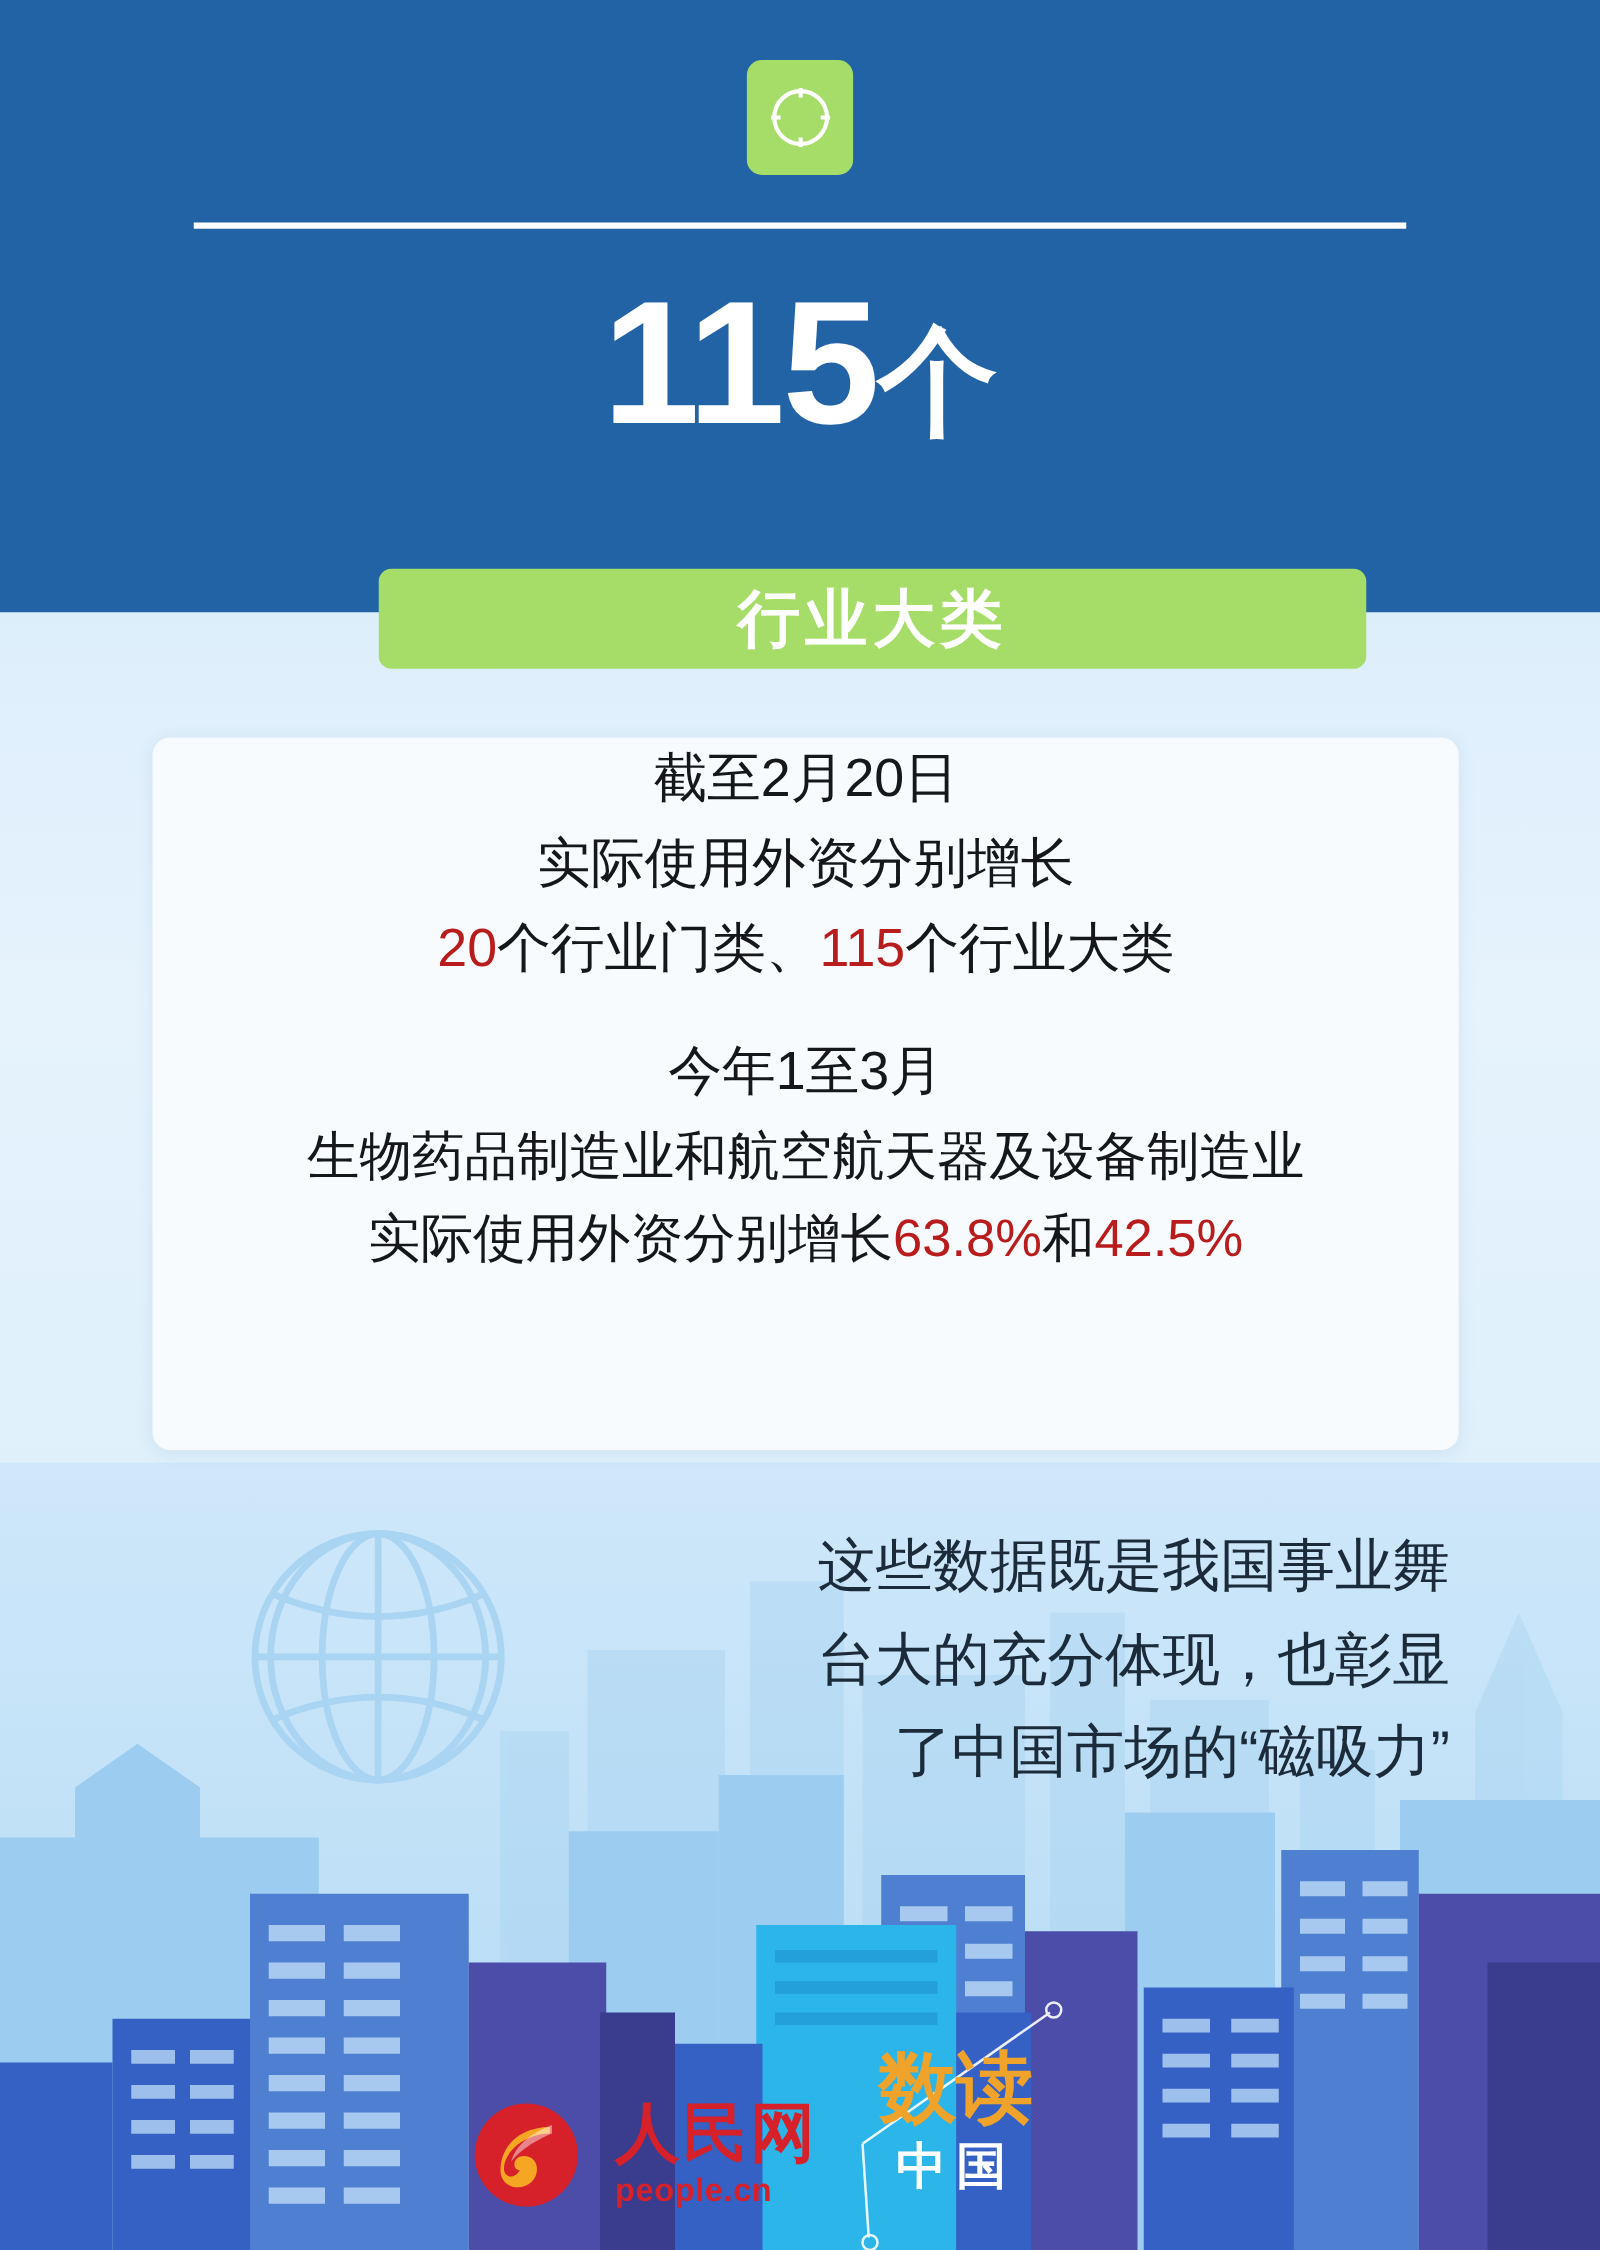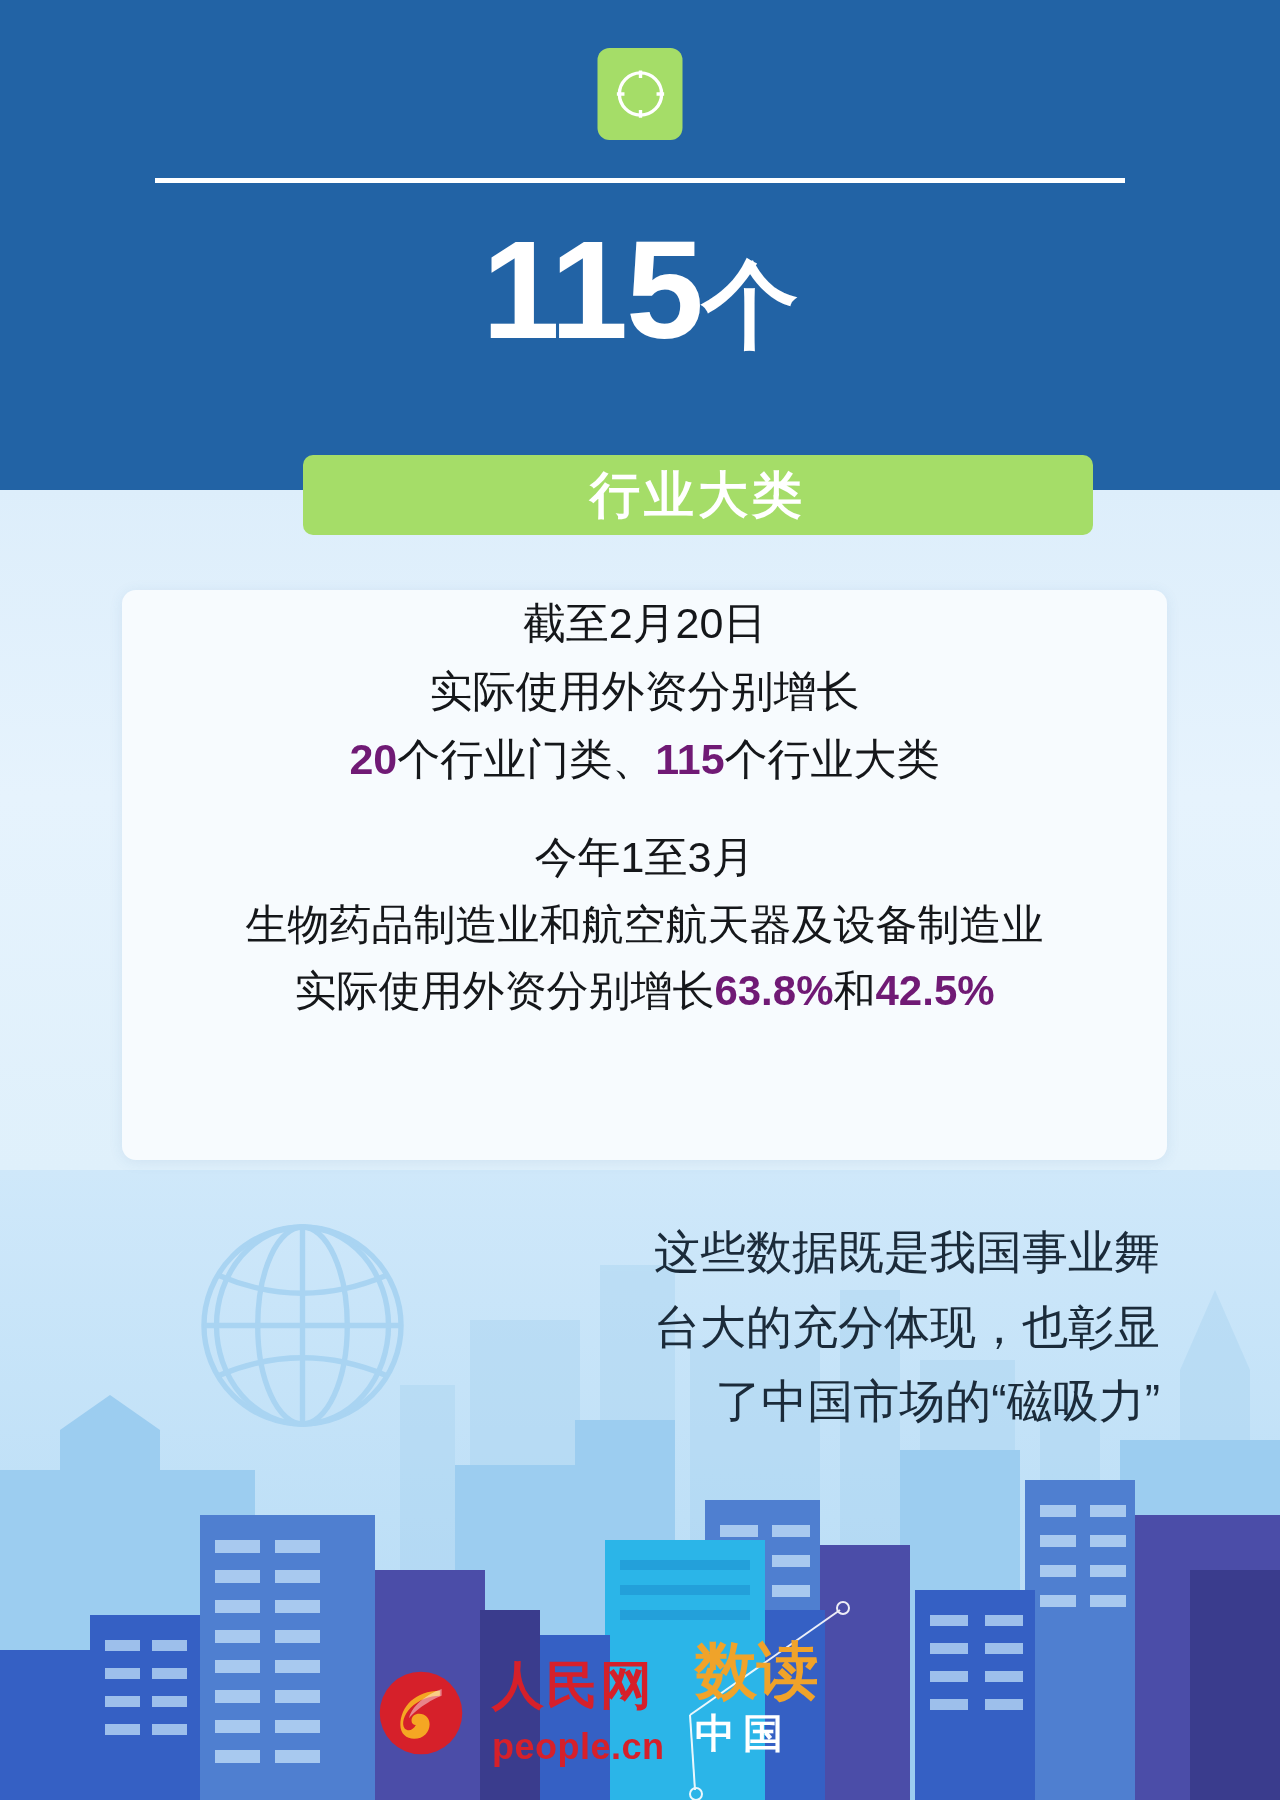--- a/index.html
+++ b/index.html
@@ -63,21 +63,21 @@
     display:flex; flex-direction:column; align-items:center;
     justify-content:flex-start;
     z-index:4;
   }
   .card .line {
     color:#15171a; font-size:43px; line-height:1.58; text-align:center;
     white-space:nowrap;
   }
   .card .line.wide { font-size:42px; }
   .card .gap { height:30px; }
-  .hl { color:#701a75; font-weight:bold; }
+  .hl { color:#b91c1c; font-weight:normal; }
 
   
   .lower {
     position:absolute; left:0; top:1170px; width:1280px; height:630px;
     background:linear-gradient(180deg,#cfe8fa 0%,#bfe0f7 55%,#b4daf5 100%);
     overflow:hidden;
   }
   .globe {
     position:absolute; left:195px; top:1218px; width:215px; height:215px;
     z-index:3;
@@ -97,27 +97,27 @@
     position:absolute; left:378px; bottom:32px;
     display:flex; align-items:center; gap:28px;
   }
   .people-mark { width:86px; height:86px; flex:0 0 86px; }
   .people-text { display:flex; flex-direction:column; }
   .people-cn {
     color:#d6202a; font-size:52px; font-weight:bold; letter-spacing:2px;
     line-height:1.05;
   }
   .people-en {
-    color:#d6202a; font-size:36px; font-weight:bold; letter-spacing:.5px;
-    margin-top:13px;
+    color:#d6202a; font-size:26px; font-weight:bold; letter-spacing:.5px;
+    margin-top:2px;
   }
   .shudu {
     position:absolute; left:695px; bottom:26px;
     width:140px; height:150px;
-    display:flex; flex-direction:column; align-items:flex-start; justify-content:center;
+    display:flex; flex-direction:column; align-items:center; justify-content:center;
   }
   .shudu .s1 { color:#f0a32a; font-size:62px; font-weight:bold; line-height:1; }
   .shudu .s2 { color:#ffffff; font-size:40px; font-weight:bold; letter-spacing:8px; line-height:1.25; margin-top:6px; }
 </style>
 </head>
 <body>
 
 <div class="poster">
 
   <div class="top-band">

